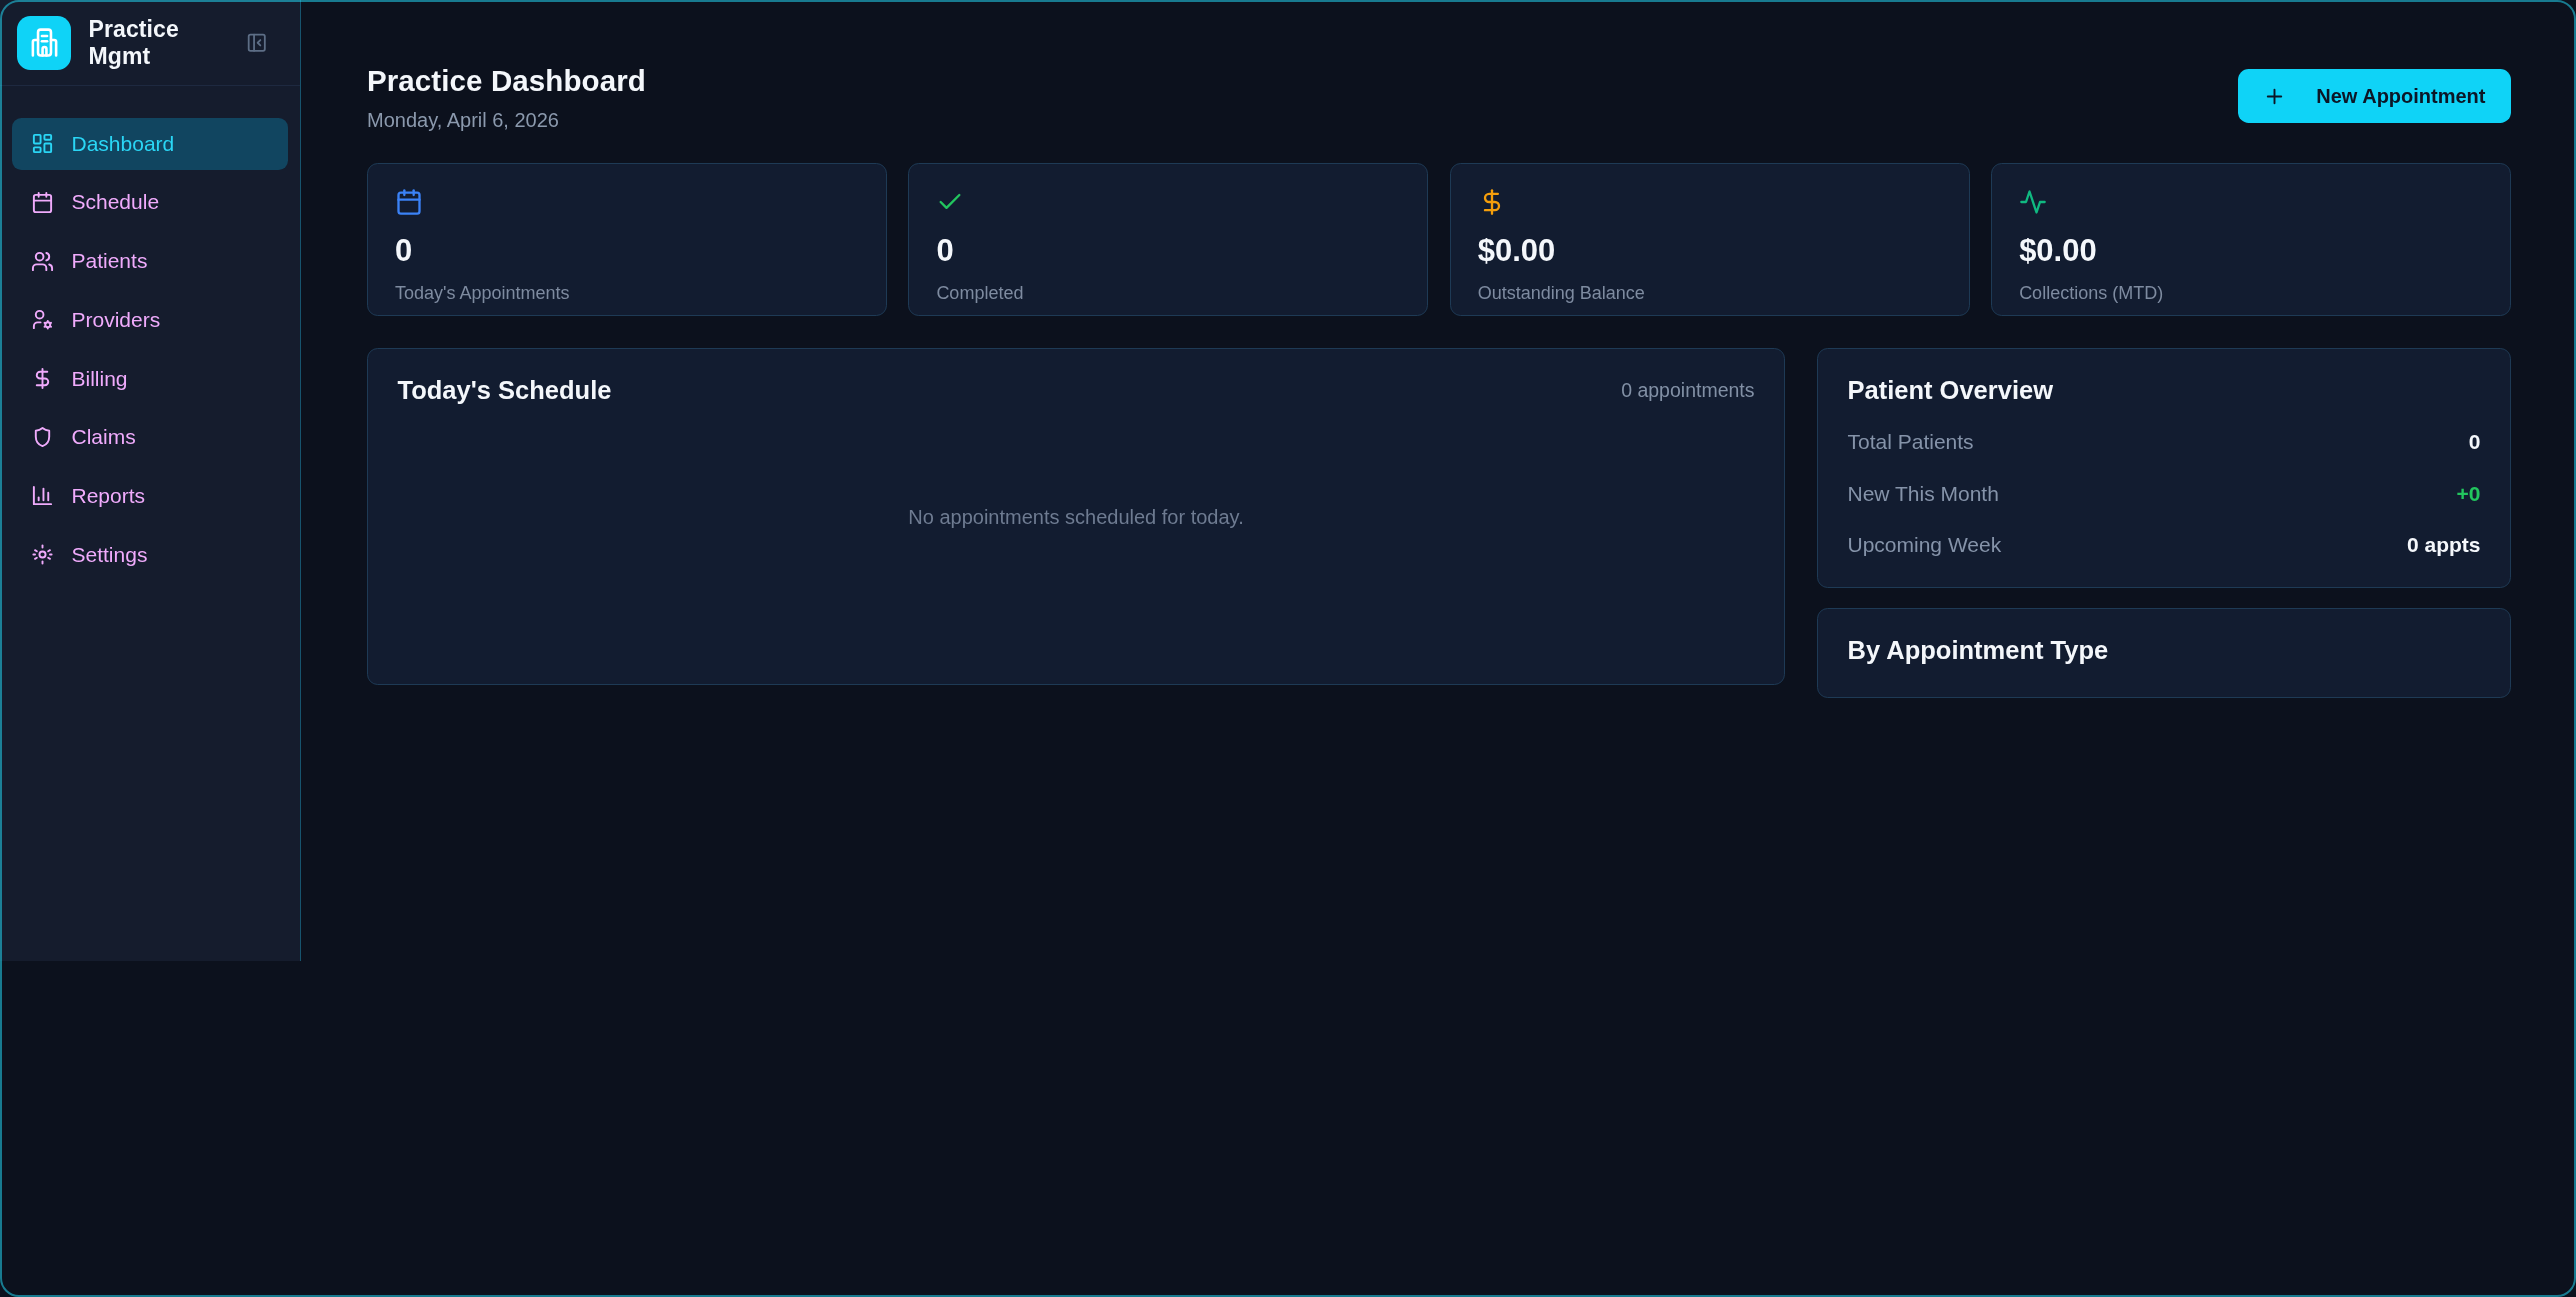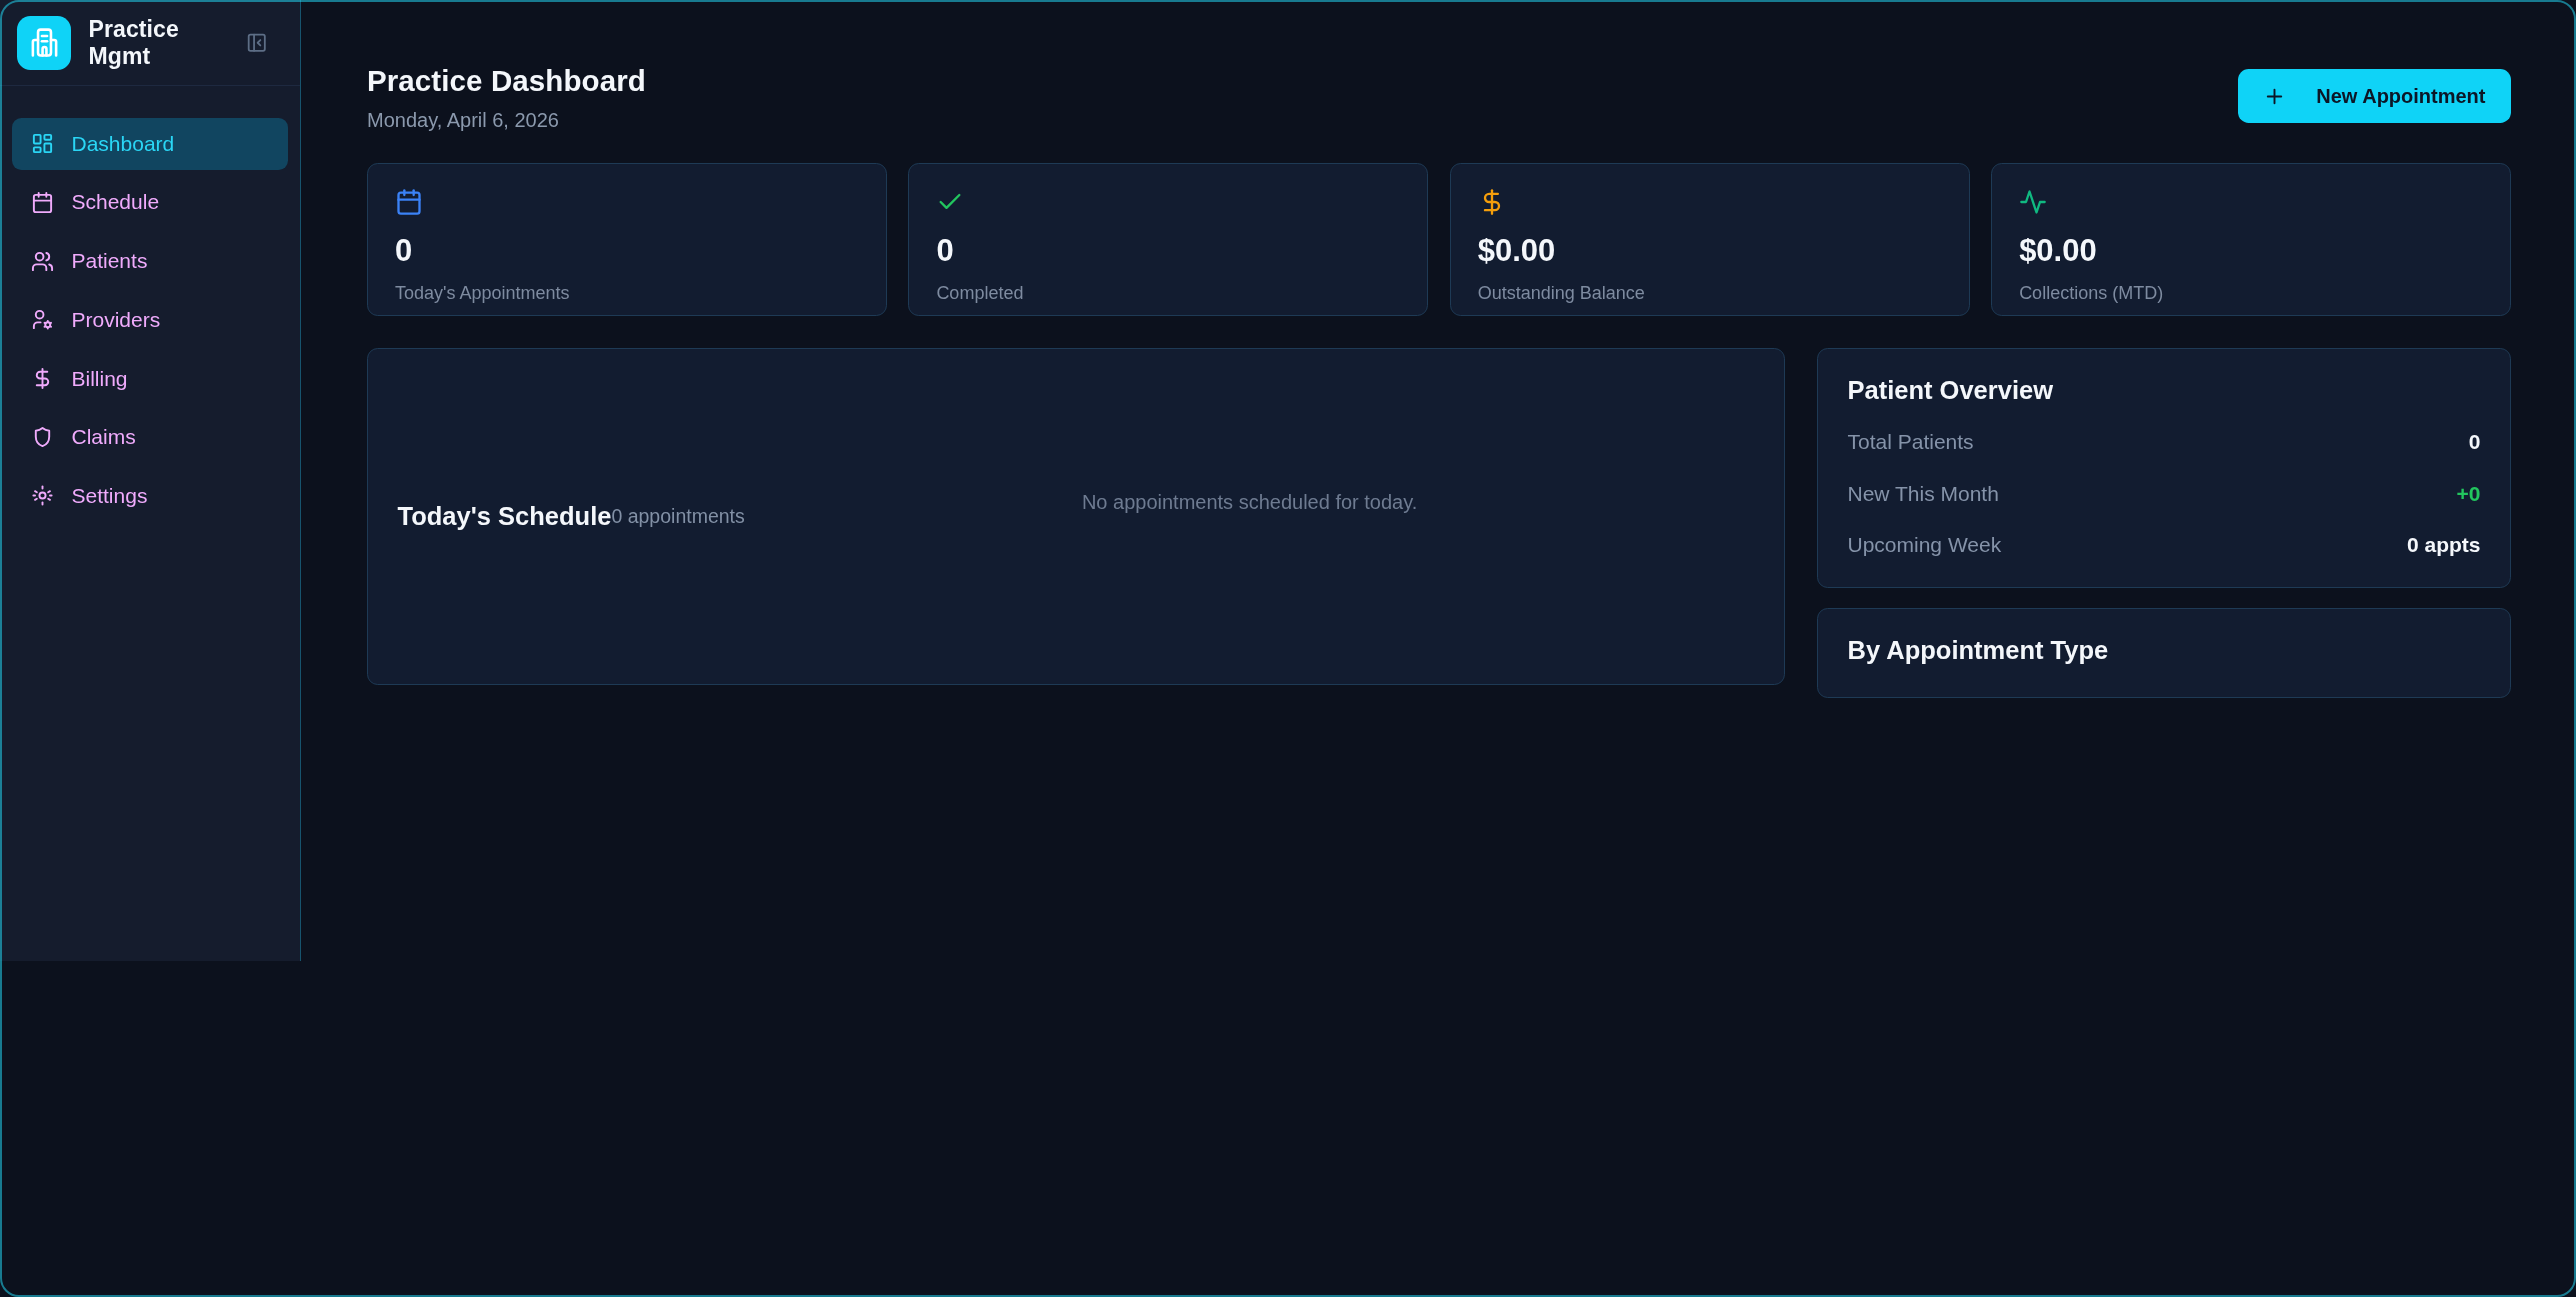--- a/index.html
+++ b/index.html
@@ -95,21 +95,21 @@
   .card-value { font-size: 31px; font-weight: 700; color: #f4f7fb; margin-top: 17.5px; }
   .card-label { font-size: 18px; color: #7e8ba0; margin-top: 13.4px; }
 
   
   .panels { display: flex; gap: 32px; margin-top: 32px; align-items: flex-start; }
   .panel {
     background: #121c30;
     border: 1.3px solid #1e3a55;
     border-radius: 10.7px;
   }
-  .schedule-panel { flex: 1; height: 337px; padding: 27px 29.5px; display: flex; }
+  .schedule-panel { flex: 1; height: 337px; padding: 27px 29.5px; display: flex; flex-direction: column; }
   .schedule-head { display: flex; justify-content: space-between; align-items: center; }
   .panel-title { font-size: 25.5px; font-weight: 700; color: #f4f7fb; }
   .schedule-count { font-size: 19.5px; color: #8290a5; }
   .schedule-empty {
     flex: 1; display: flex; align-items: center; justify-content: center;
     font-size: 20px; color: #6e7b91;
     padding-bottom: 27px;
   }
 
   .right-col { width: 694px; flex: 0 0 694px; display: flex; flex-direction: column; gap: 20px; }
@@ -218,20 +218,31 @@
 
       <div class="nav-item">
         <span class="nav-icon">
           <svg viewBox="0 0 24 24" fill="none" stroke="currentColor" stroke-width="2" stroke-linecap="round" stroke-linejoin="round">
             <path d="M12 2c2 1.6 4.4 2.6 7 3v6.1c0 4.8-2.9 8.3-7 9.9-4.1-1.6-7-5.1-7-9.9V5c2.6-.4 5-1.4 7-3z"></path>
           </svg>
         </span>
         <span>Claims</span>
       </div>
 
+      <div class="nav-item">
+        <span class="nav-icon">
+          <svg viewBox="0 0 24 24" fill="none" stroke="currentColor" stroke-width="2" stroke-linecap="round" stroke-linejoin="round">
+            <path d="M3 3v18h18"></path>
+              <path d="M8 17v-3"></path>
+              <path d="M13 17V5"></path>
+              <path d="M18 17V9"></path>
+          </svg>
+        </span>
+        <span>Reports</span>
+      </div>
 
       <div class="nav-item">
         <span class="nav-icon">
           <svg viewBox="0 0 24 24" fill="none" stroke="currentColor" stroke-width="2" stroke-linecap="round" stroke-linejoin="round">
             <circle cx="12" cy="12" r="3.2"></circle>
             <path d="M12 2.5v2.2"></path>
               <path d="M12 19.3v2.2"></path>
             <path d="M4.2 7.5l1.9 1.1"></path>
               <path d="M17.9 15.4l1.9 1.1"></path>
             <path d="M4.2 16.5l1.9-1.1"></path>

